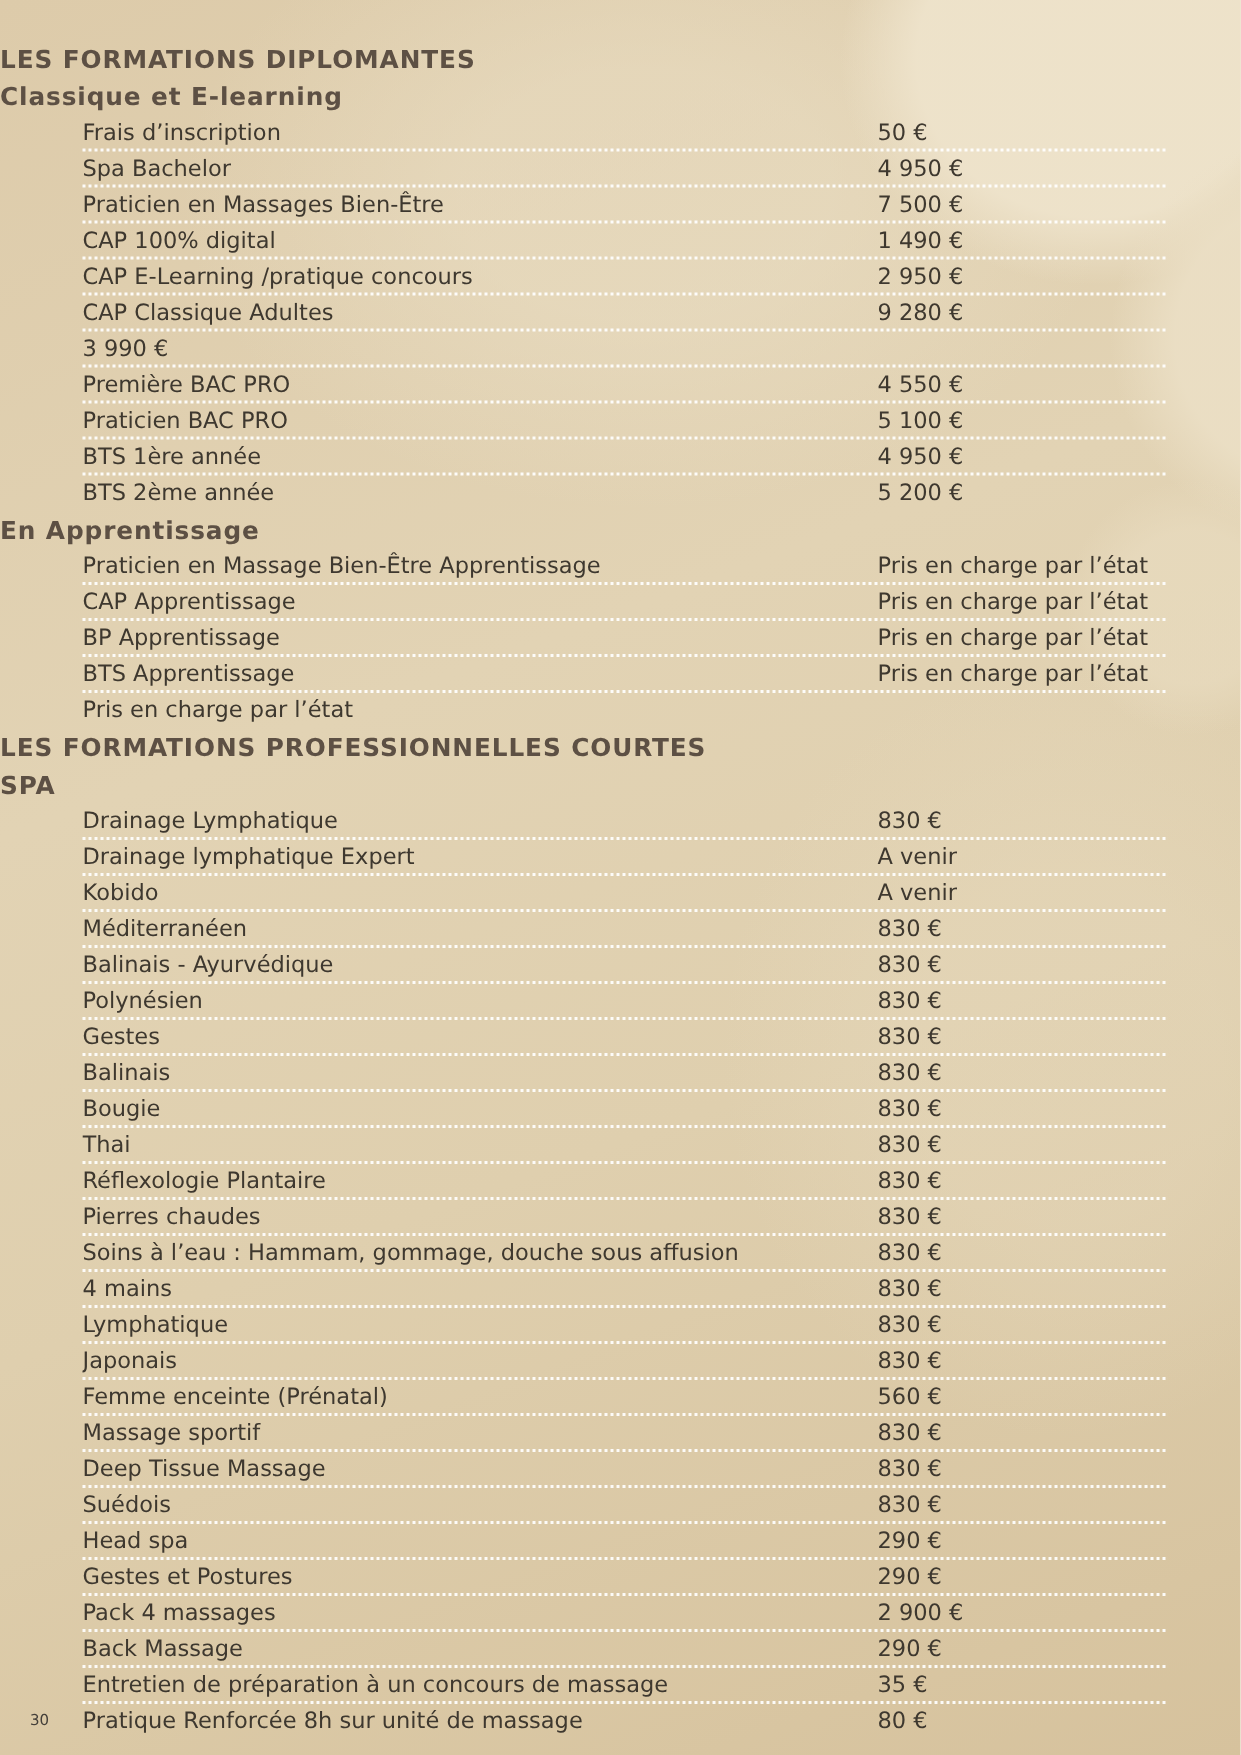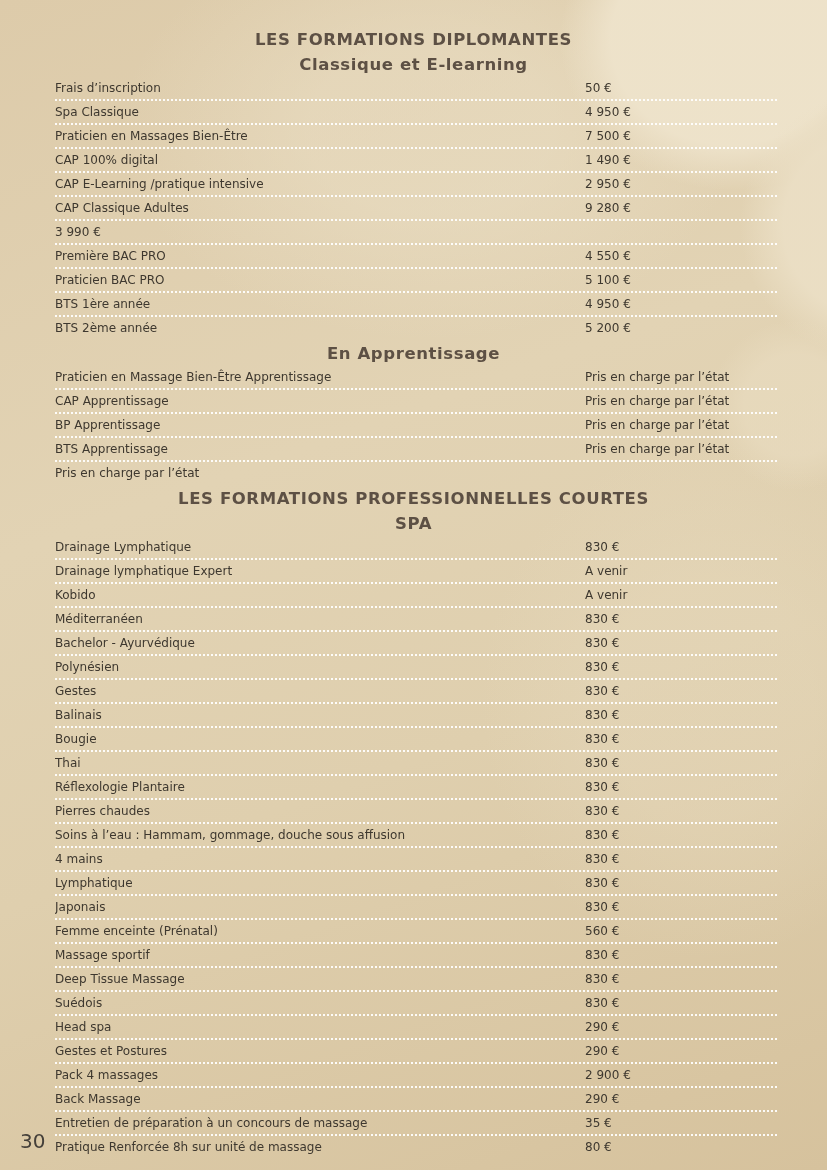--- a/index.html
+++ b/index.html
@@ -47,54 +47,54 @@
   }
 
   .content {
     position: absolute;
     left: 0; top: 0; right: 0;
     padding-top: 27px;
   }
   .title {
     height: 25px;
     line-height: 25px;
-    text-align: center;
+    text-align: left;
     font-weight: bold;
     font-size: 16.5px;
     color: #5d5044;
     letter-spacing: 0.6px;
   }
   .rows {
     margin: 0 50px 0 55px;
   }
   .row {
     display: flex;
     height: 24px;
     line-height: 23px;
     box-sizing: border-box;
-    font-size: 12px;
+    font-size: 15px;
     color: #3e382f;
   }
   .rows .row:not(:last-child) {
     border-bottom: 2px dotted rgba(255,255,255,0.92);
   }
   .row .label {
     flex: 0 0 530px;
     white-space: nowrap;
     overflow: hidden;
   }
   .row .price {
     flex: 1;
     white-space: nowrap;
   }
   .page-number {
     position: absolute;
     left: 20px;
     bottom: 17px;
-    font-size: 20px;
+    font-size: 10px;
     color: #45403a;
   }
 </style>
 </head>
 <body>
 
 <div class="page">
   <div class="blob blob-4"></div>
   <div class="blob blob-5"></div>
   <div class="blob blob-1"></div>
@@ -104,33 +104,33 @@
   <main class="content" id="price-list">
       <section>
         <div class="title">LES FORMATIONS DIPLOMANTES</div>
         <div class="title">Classique et E-learning</div>
         <div class="rows">
           <div class="row">
             <span class="label">Frais d’inscription</span>
             <span class="price">50 €</span>
           </div>
           <div class="row">
-            <span class="label">Spa Classique</span>
+            <span class="label">Spa Bachelor</span>
             <span class="price">4 950 €</span>
           </div>
           <div class="row">
             <span class="label">Praticien en Massages Bien-Être</span>
             <span class="price">7 500 €</span>
           </div>
           <div class="row">
             <span class="label">CAP 100% digital</span>
             <span class="price">1 490 €</span>
           </div>
           <div class="row">
-            <span class="label">CAP E-Learning /pratique intensive</span>
+            <span class="label">CAP E-Learning /pratique concours</span>
             <span class="price">2 950 €</span>
           </div>
           <div class="row">
             <span class="label">CAP Classique Adultes</span>
             <span class="price">9 280 €</span>
           </div>
           <div class="row">
             <span class="price">3 990 €</span>
           </div>
           <div class="row">
@@ -189,21 +189,21 @@
           </div>
           <div class="row">
             <span class="label">Kobido</span>
             <span class="price">A venir</span>
           </div>
           <div class="row">
             <span class="label">Méditerranéen</span>
             <span class="price">830 €</span>
           </div>
           <div class="row">
-            <span class="label">Bachelor - Ayurvédique</span>
+            <span class="label">Balinais - Ayurvédique</span>
             <span class="price">830 €</span>
           </div>
           <div class="row">
             <span class="label">Polynésien</span>
             <span class="price">830 €</span>
           </div>
           <div class="row">
             <span class="label">Gestes</span>
             <span class="price">830 €</span>
           </div>

